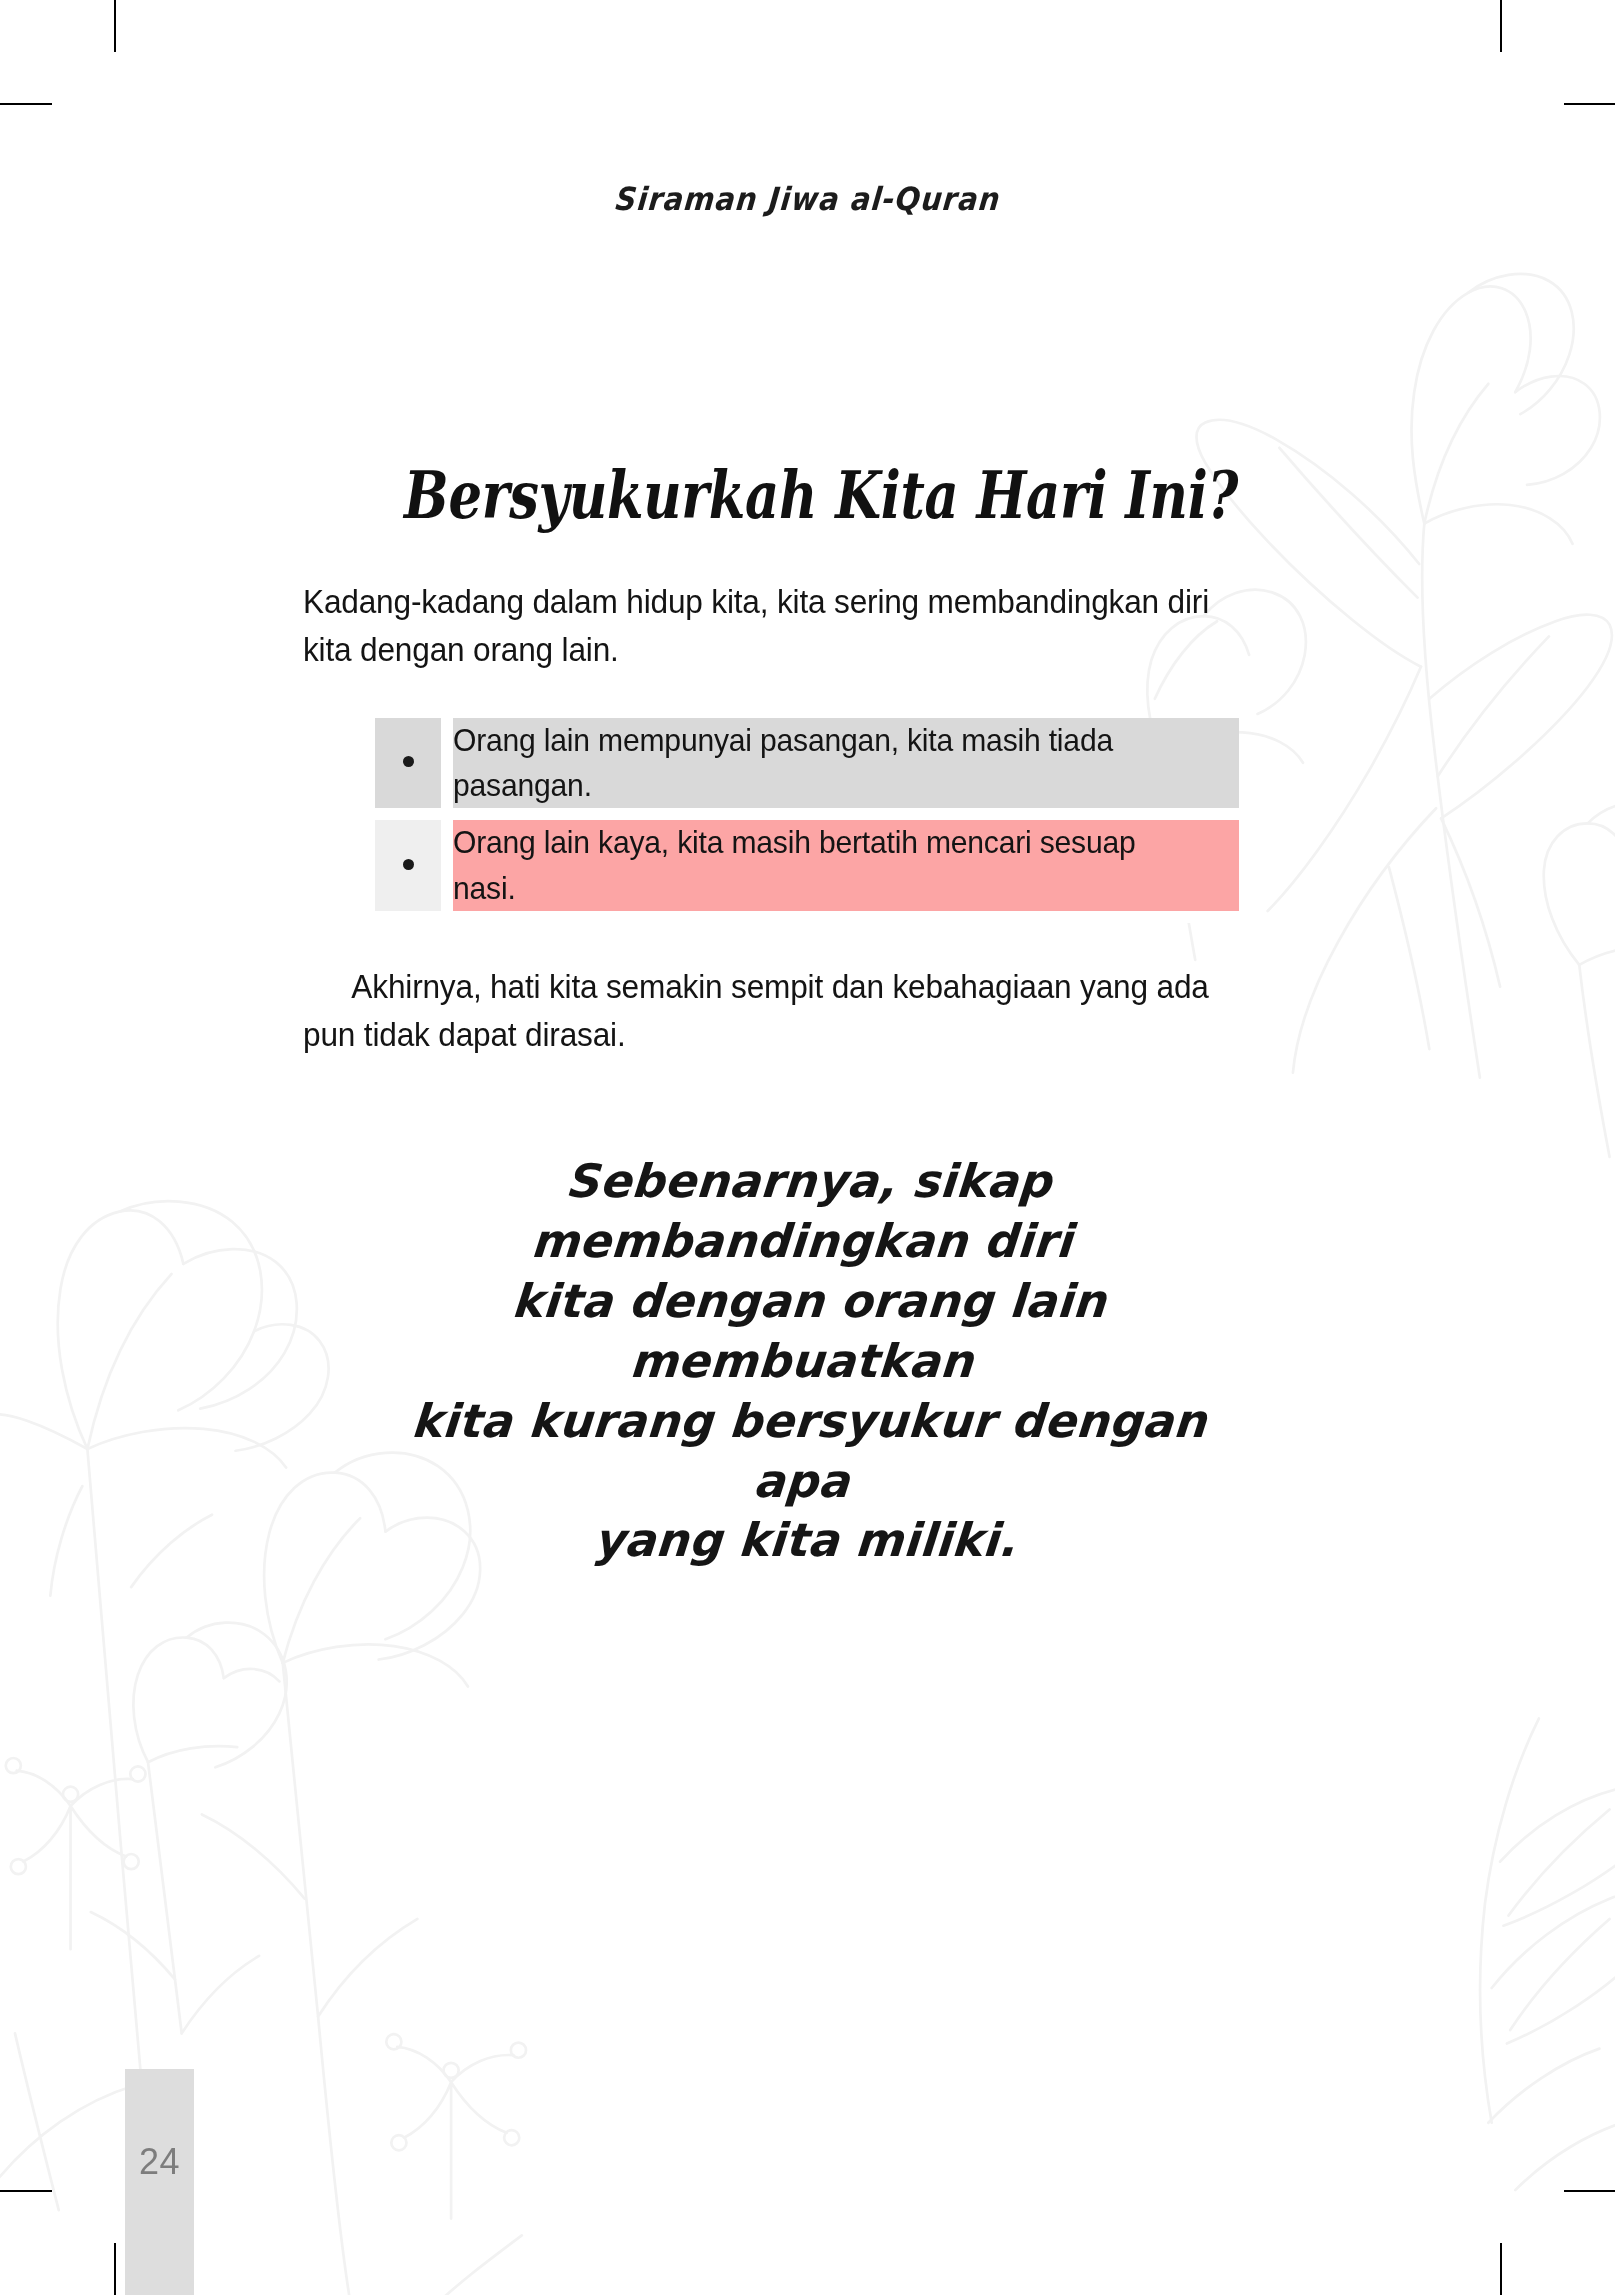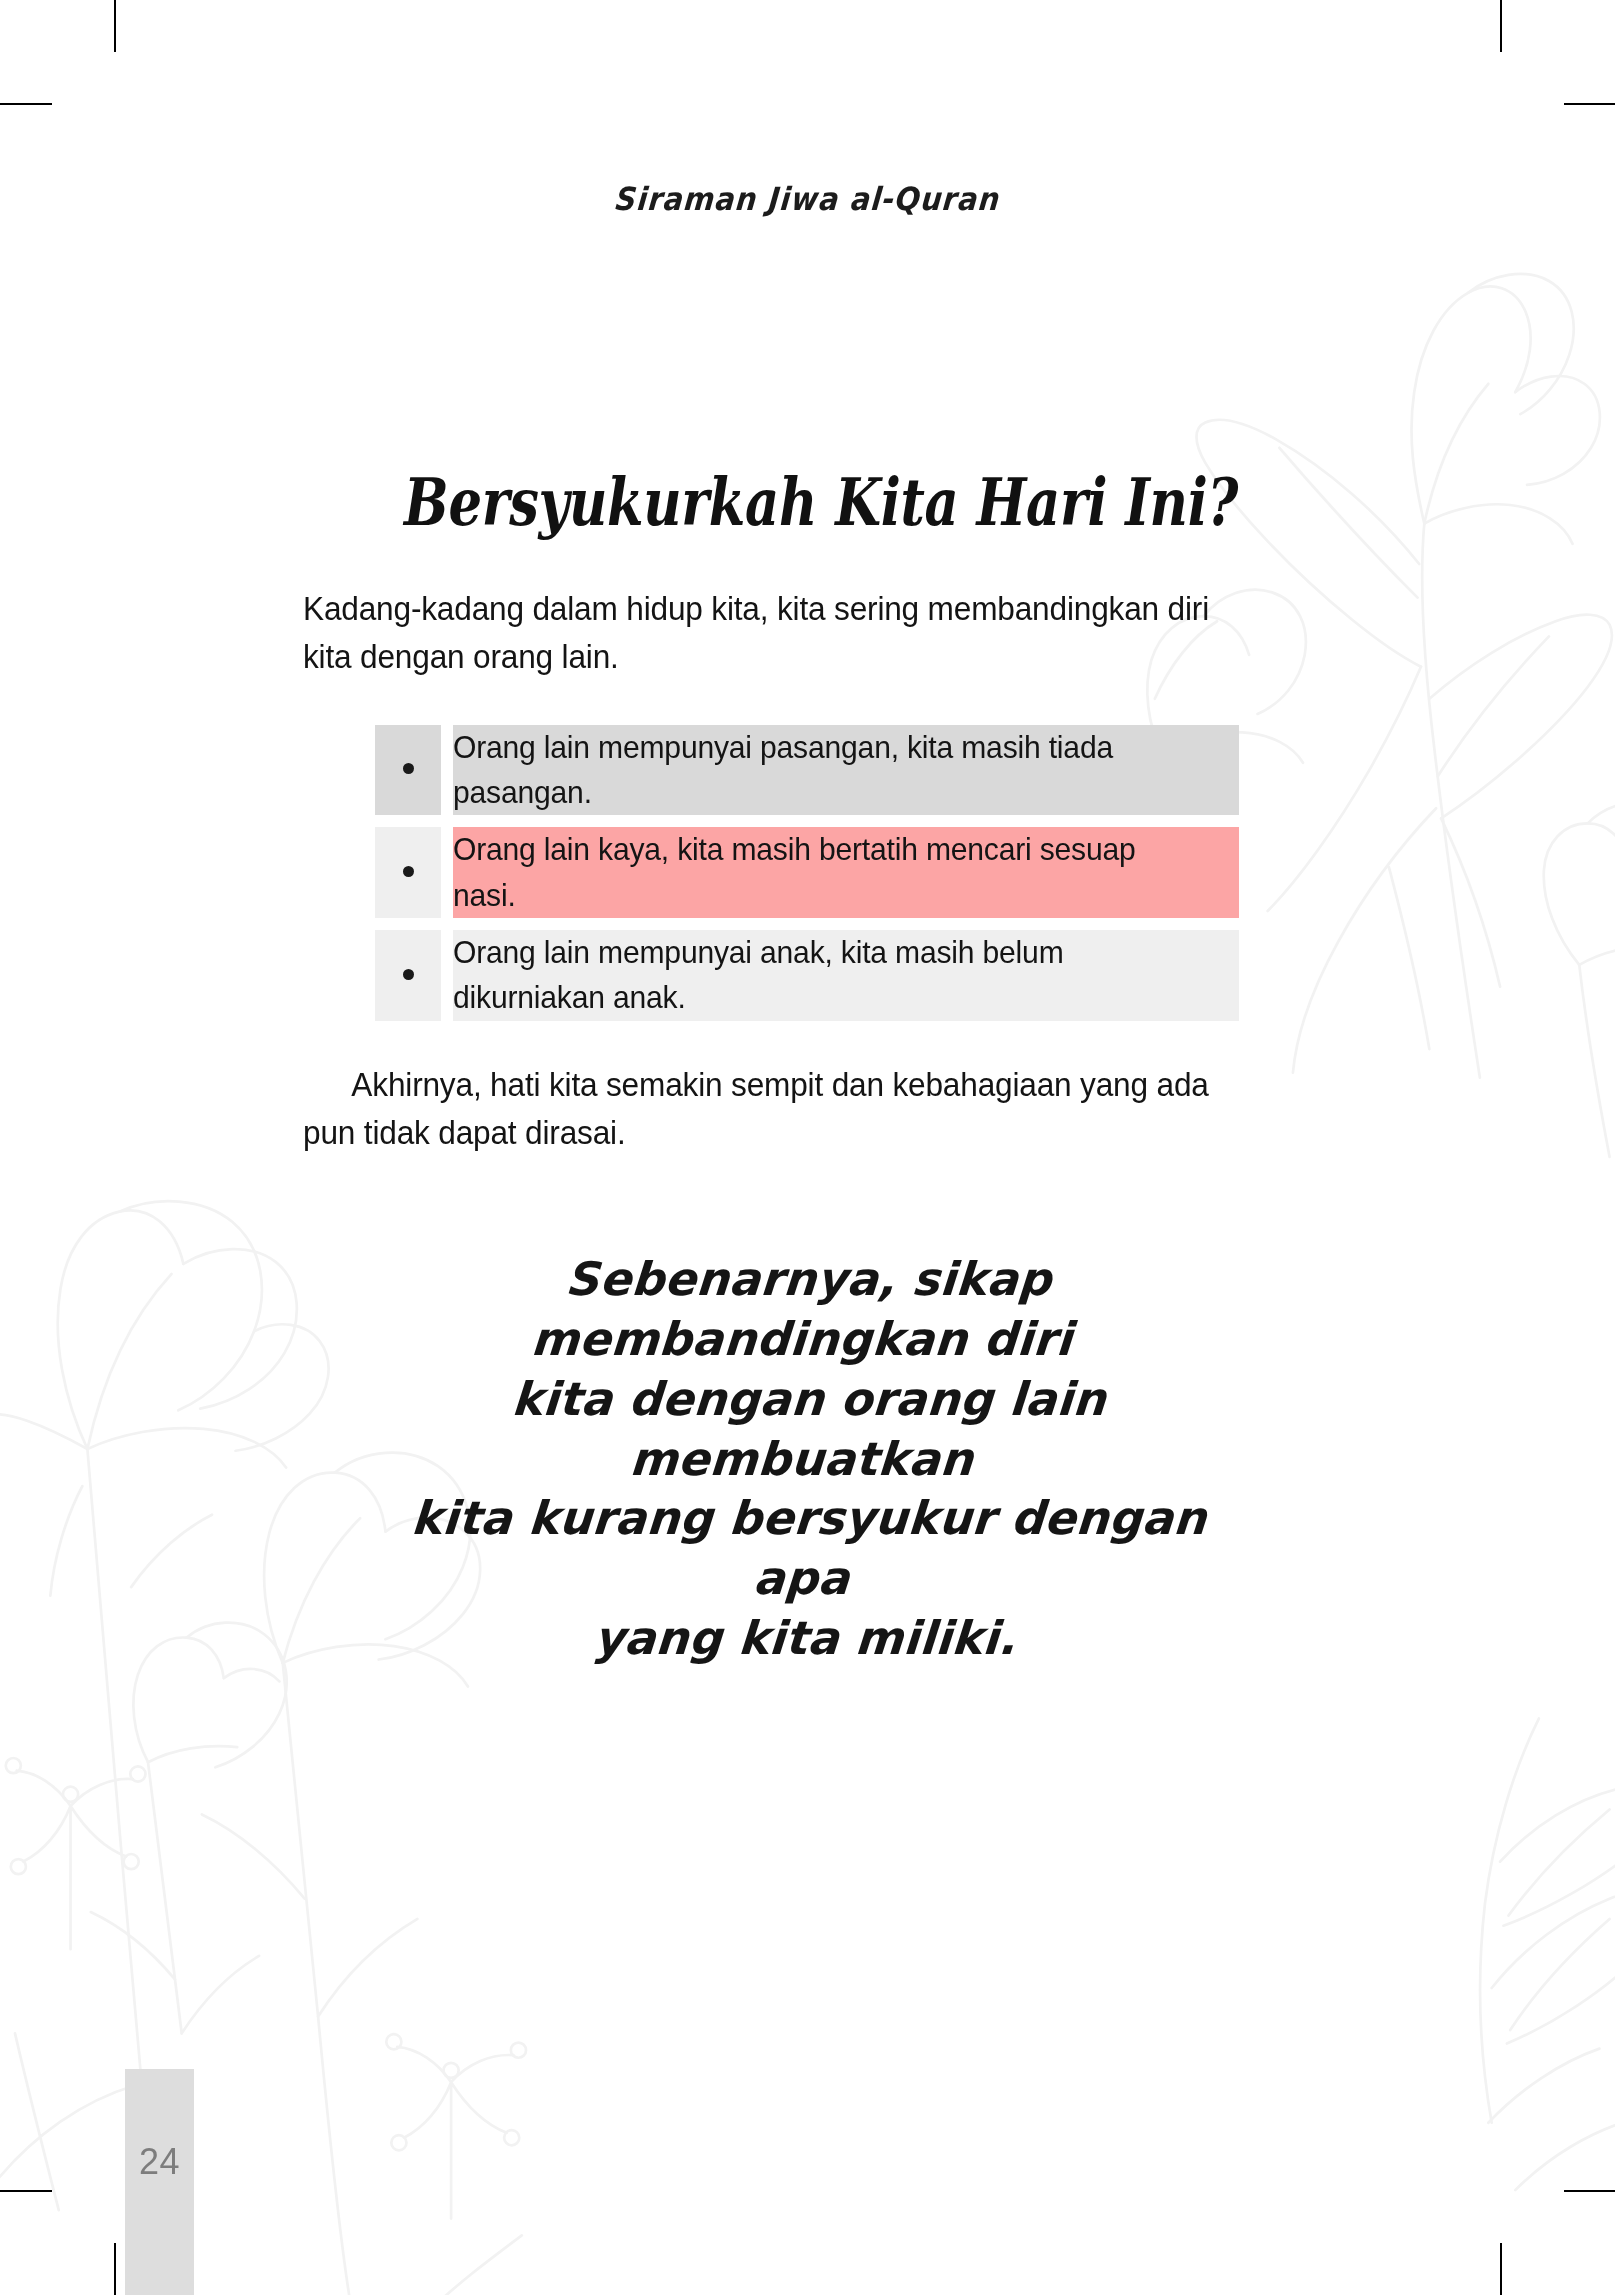--- a/index.html
+++ b/index.html
@@ -78,21 +78,21 @@
     letter-spacing: 1px;
     color: #1c1c1c;
     transform: skewX(-6deg) scaleY(1.1);
     display: inline-block;
   }
 
   
   .content {
     position: absolute;
     left: 303px;
-    top: 7px;
+    top: 0;
     width: 1011px;
     z-index: 2;
   }
 
   .chapter-title {
     margin: 0;
     padding-top: 462px;
     text-align: center;
     font-family: "DejaVu Serif", serif;
     font-weight: 700;
@@ -337,29 +337,20 @@
           <td class="gutter"></td>
           <td class="cell-text" style="background: #fca5a5;">
             <span>Orang lain kaya, kita masih bertatih mencari sesuap nasi.</span>
           </td>
         </tr>
         <tr class="spacer-row">
           <td></td>
           <td></td>
           <td></td>
         </tr>
-        <tr>
-          <td class="cell-bullet" style="background: rgb(239, 239, 239);">
-            <span class="dot"></span>
-          </td>
-          <td class="gutter"></td>
-          <td class="cell-text" style="background: rgb(239, 239, 239);">
-            <span>Orang lain mempunyai anak, kita masih belum dikurniakan anak.</span>
-          </td>
-        </tr>
       </tbody>
     </table>
 
     <p class="body-par par-after">Akhirnya, hati kita semakin sempit dan kebahagiaan yang ada pun tidak dapat dirasai.</p>
 
     <div class="pull-quote">
       <span class="ql">Sebenarnya, sikap membandingkan diri</span>
       <span class="ql">kita dengan orang lain membuatkan</span>
       <span class="ql">kita kurang bersyukur dengan apa</span>
       <span class="ql">yang kita miliki.</span>

